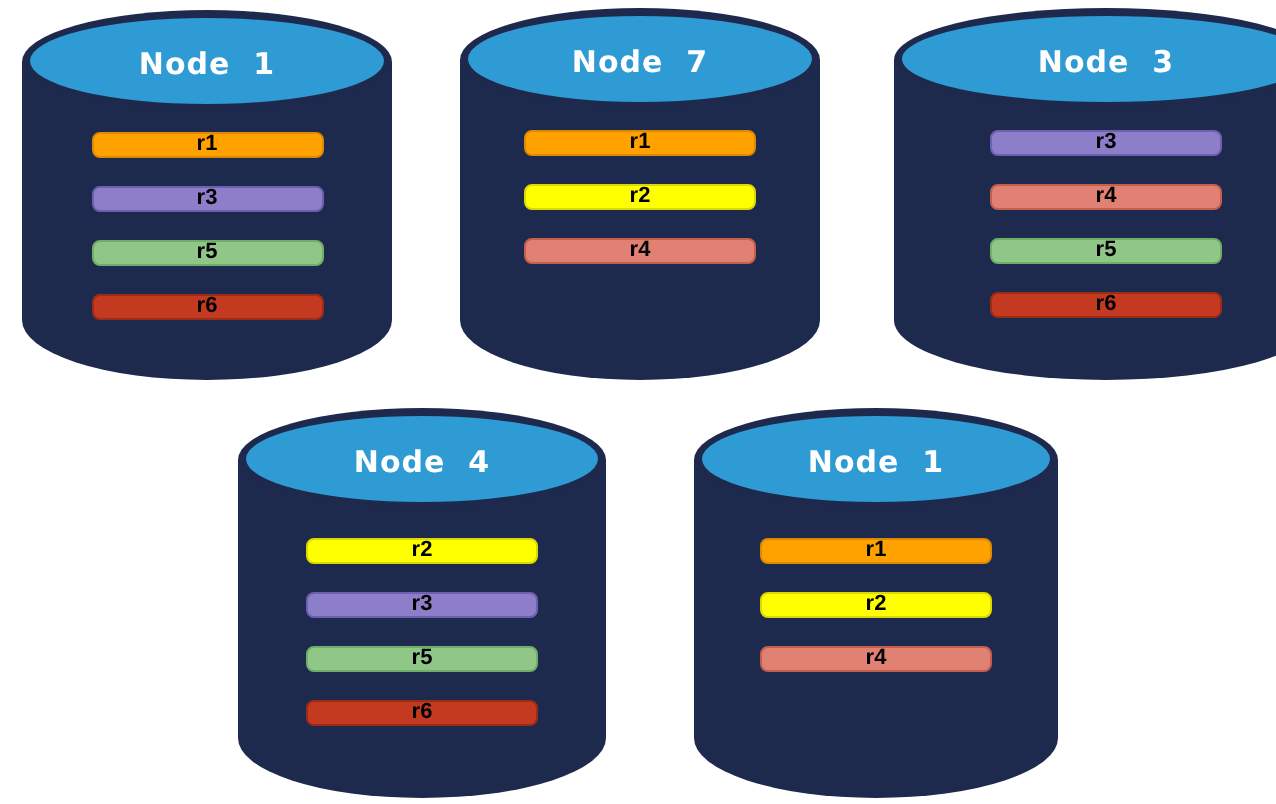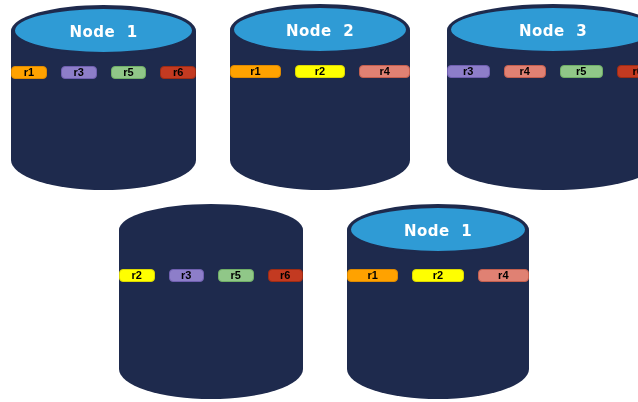--- a/index.html
+++ b/index.html
@@ -47,20 +47,21 @@
     white-space: pre;
     text-align: left;
     padding-top: 2px;
   }
   .bars {
     position: absolute;
     left: 0;
     right: 0;
     top: 61px;
     display: flex;
+    flex-direction: column;
     align-items: center;
     gap: 14px;
   }
   .row2 .bars {
     top: 65px;
   }
   .bar {
     width: 116px;
     height: 13px;
     box-sizing: border-box;
@@ -90,21 +91,21 @@
         <div class="bar" style="background: rgb(255, 162, 0); border-color: rgb(222, 138, 0);">r1</div>
         <div class="bar" style="background: rgb(141, 126, 201); border-color: rgb(111, 95, 176);">r3</div>
         <div class="bar" style="background: rgb(144, 199, 136); border-color: rgb(111, 174, 102);">r5</div>
         <div class="bar" style="background: rgb(195, 58, 33); border-color: rgb(158, 44, 20);">r6</div>
       </div>
   </div>
 
   <div class="node row1" style="left:230px; top:4px; width:180px; height:186px;">
     <div class="cyl-body"></div>
     <div class="cyl-top">
-      <span class="node-title">Node  2</span>
+      <span class="node-title">Node  7</span>
     </div>
     <div class="bars">
         <div class="bar" style="background: rgb(255, 162, 0); border-color: rgb(222, 138, 0);">r1</div>
         <div class="bar" style="background: rgb(255, 255, 0); border-color: rgb(220, 216, 0);">r2</div>
         <div class="bar" style="background: rgb(224, 129, 115); border-color: rgb(196, 95, 78);">r4</div>
       </div>
   </div>
 
   <div class="node row1" style="left:447px; top:4px; width:212px; height:186px;">
     <div class="cyl-body"></div>
@@ -114,20 +115,23 @@
     <div class="bars">
         <div class="bar" style="background: rgb(141, 126, 201); border-color: rgb(111, 95, 176);">r3</div>
         <div class="bar" style="background: rgb(224, 129, 115); border-color: rgb(196, 95, 78);">r4</div>
         <div class="bar" style="background: rgb(144, 199, 136); border-color: rgb(111, 174, 102);">r5</div>
         <div class="bar" style="background: rgb(195, 58, 33); border-color: rgb(158, 44, 20);">r6</div>
       </div>
   </div>
 
   <div class="node row2" style="left:119px; top:204px; width:184px; height:195px;">
     <div class="cyl-body"></div>
+    <div class="cyl-top">
+      <span class="node-title">Node  4</span>
+    </div>
     <div class="bars">
         <div class="bar" style="background: rgb(255, 255, 0); border-color: rgb(220, 216, 0);">r2</div>
         <div class="bar" style="background: rgb(141, 126, 201); border-color: rgb(111, 95, 176);">r3</div>
         <div class="bar" style="background: rgb(144, 199, 136); border-color: rgb(111, 174, 102);">r5</div>
         <div class="bar" style="background: rgb(195, 58, 33); border-color: rgb(158, 44, 20);">r6</div>
       </div>
   </div>
 
   <div class="node row2" style="left:347px; top:204px; width:182px; height:195px;">
     <div class="cyl-body"></div>

